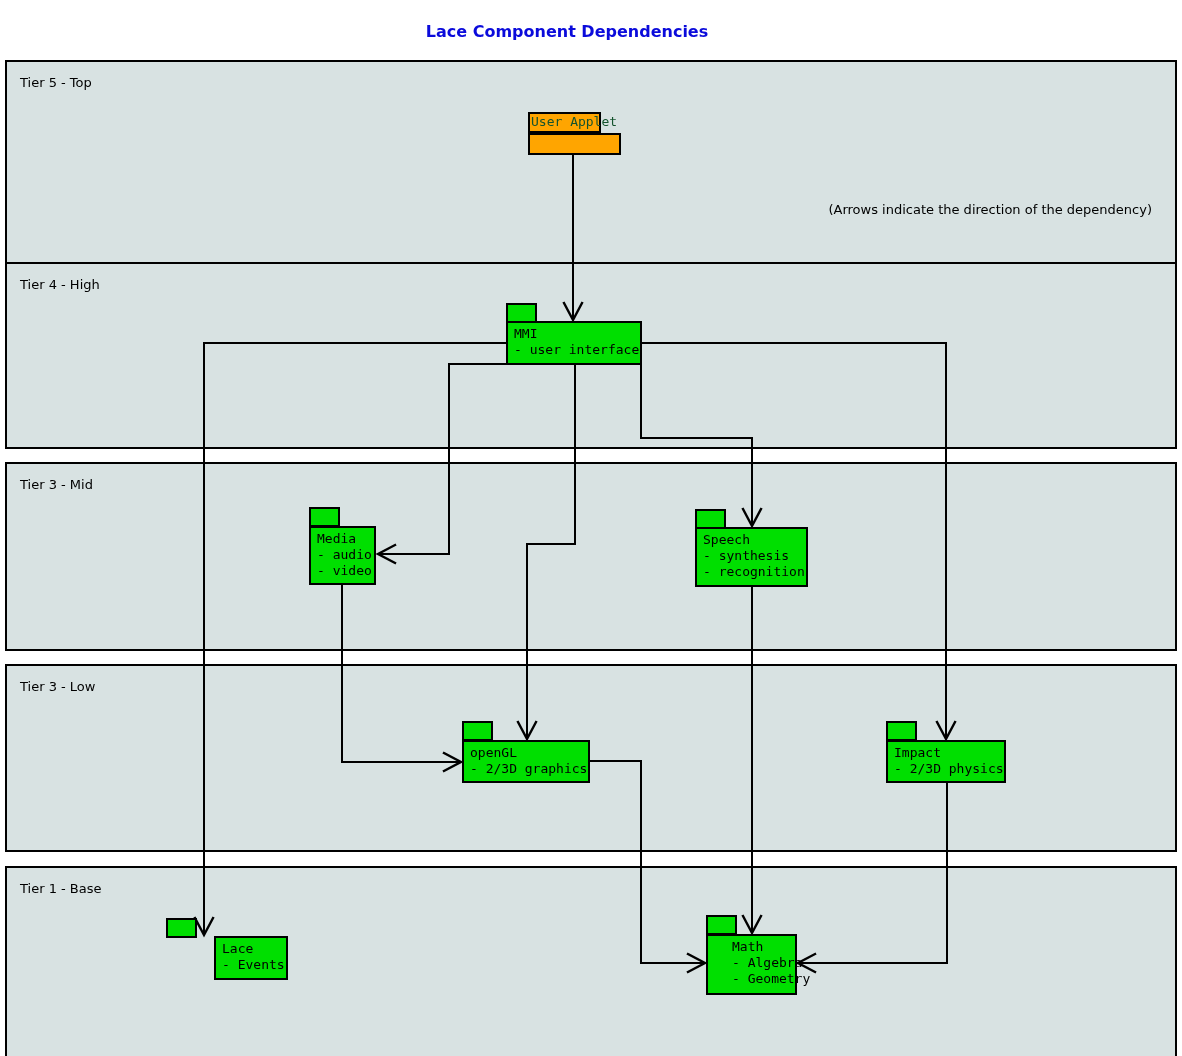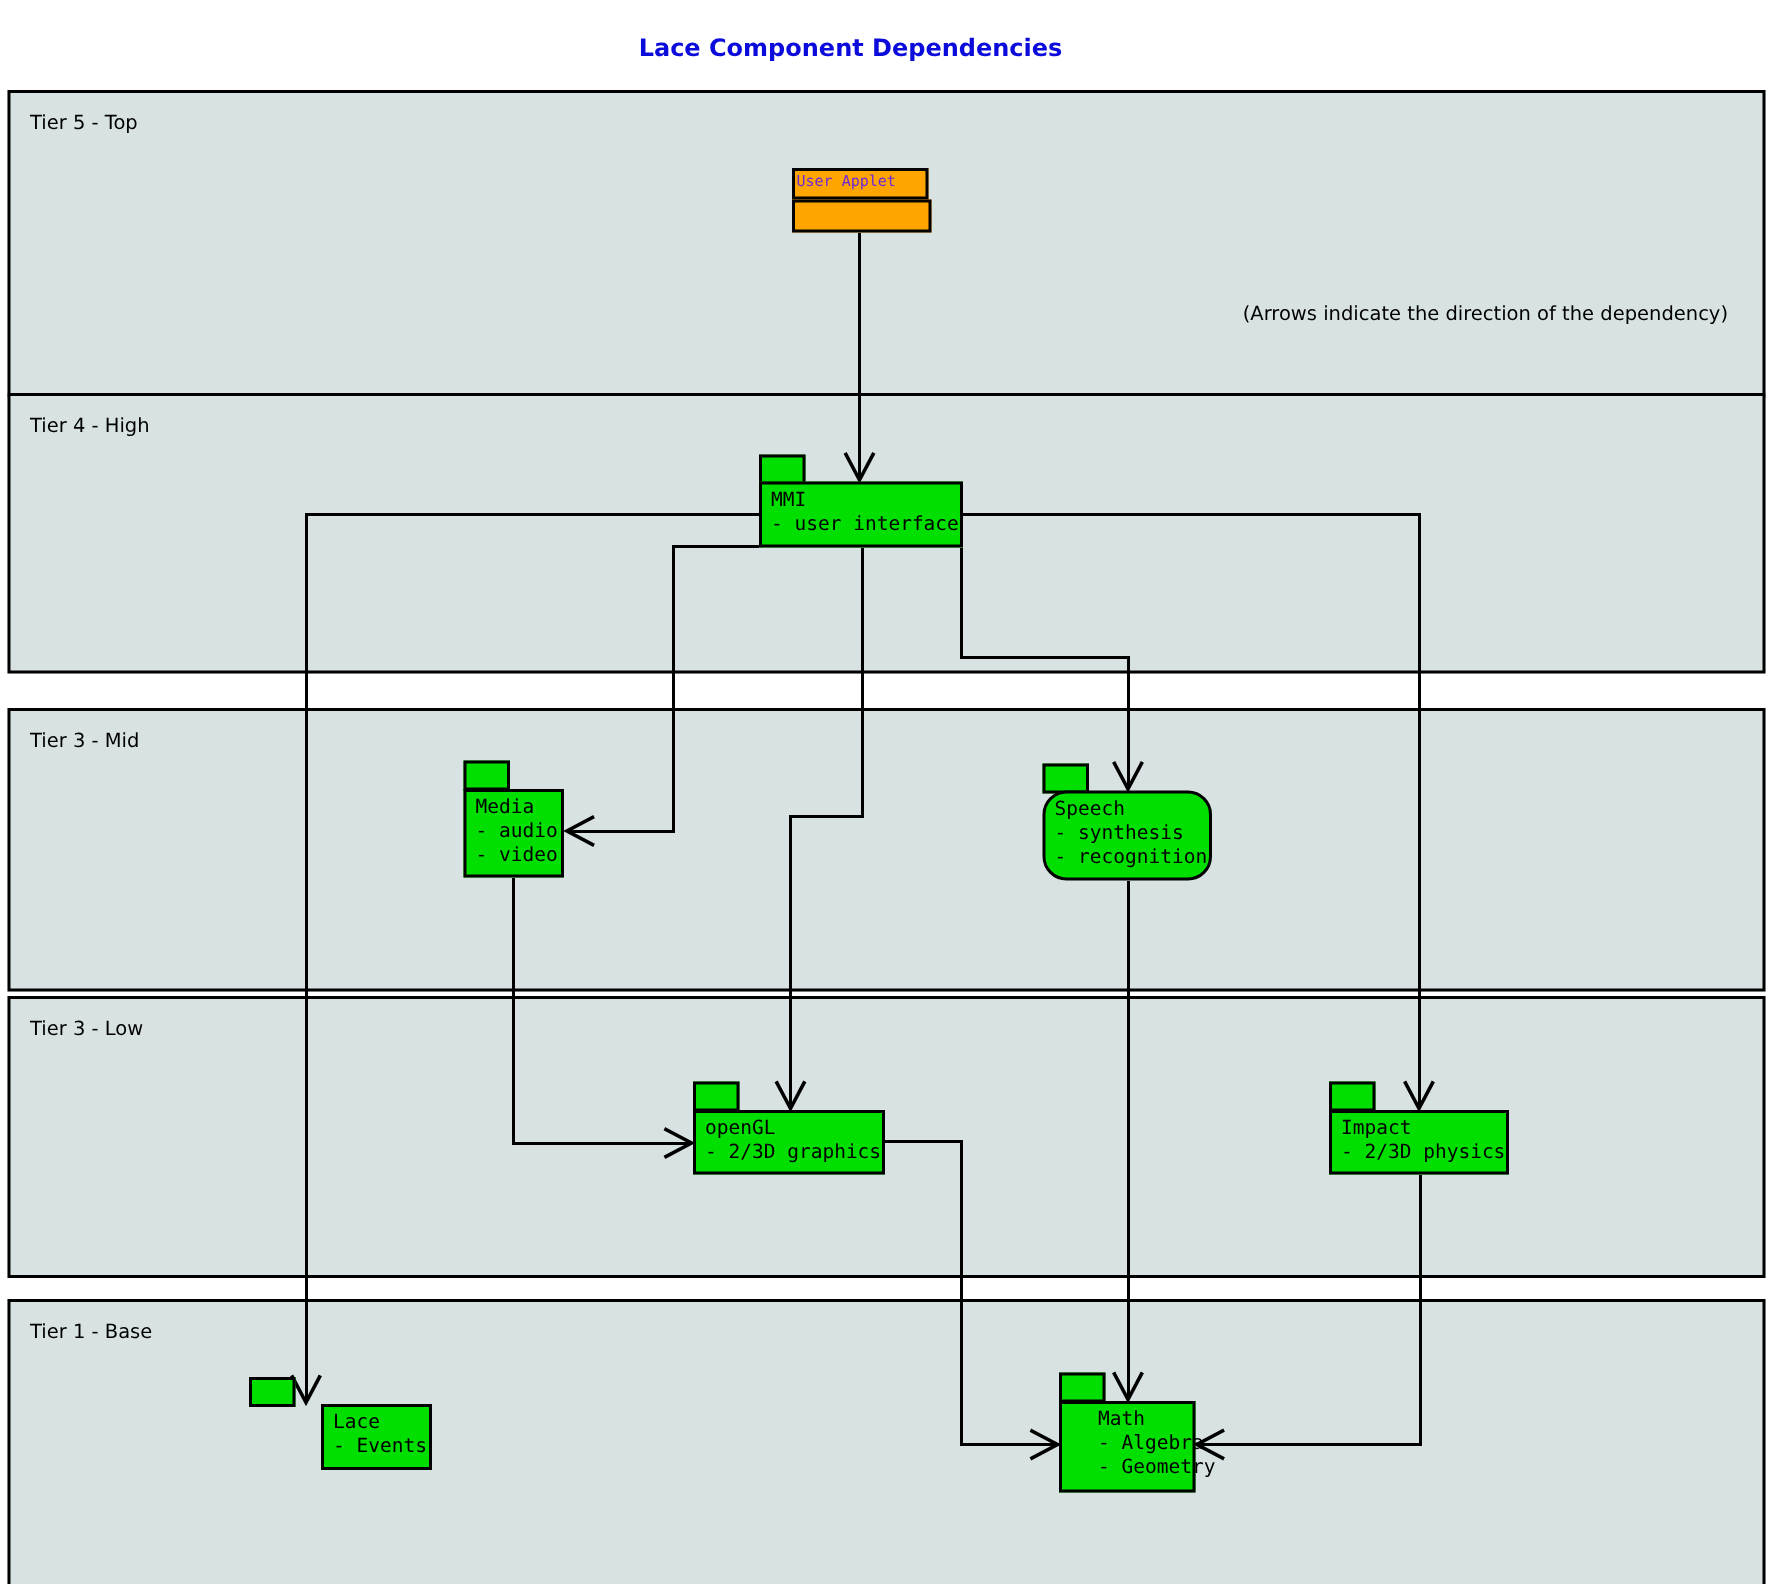--- a/index.html
+++ b/index.html
@@ -11,21 +11,21 @@
   .title{
     position:absolute;top:22px;left:567px;transform:translateX(-50%);
     font-size:16px;font-weight:bold;color:var(--title-blue,#0000e0);white-space:nowrap;
   }
   .tier{
     position:absolute;left:5px;width:1172px;
     background:var(--tier-fill,#d8e2e2);border:2px solid #000;
   }
   .tier-5{top:60px;height:205px;}
   .tier-4{top:262px;height:187px;}
-  .tier-3{top:462px;height:189px;margin-top:10px;}
+  .tier-3{top:462px;height:189px;}
   .tier-2{top:664px;height:188px;}
   .tier-1{top:866px;height:241px;}
   .tier-label{
     position:absolute;top:13px;left:13px;font-size:13px;color:#000;white-space:nowrap;
   }
   .annotation{
     position:absolute;top:202px;right:30px;font-size:13px;color:#000;white-space:nowrap;
   }
   .edges{position:absolute;top:0;left:0;z-index:2;}
   .node{position:absolute;z-index:3;font-family:"DejaVu Sans Mono","Liberation Mono",monospace;}
@@ -37,34 +37,34 @@
     position:absolute;background:var(--component-green,#00e000);
     border:2.5px solid #000;padding:3px 0 0 6px;
     font-size:13px;line-height:16px;white-space:nowrap;color:#000;
   }
   
   .n-mmi    .folder-tab{left:506px;top:303px;}
   .n-mmi    .folder-body{left:506px;top:321px;width:136px;height:44px;}
   .n-media  .folder-tab{left:309px;top:507px;}
   .n-media  .folder-body{left:309px;top:526px;width:67px;height:59px;}
   .n-speech .folder-tab{left:695px;top:509px;}
-  .n-speech .folder-body{left:695px;top:527px;width:113px;height:60px;border-radius:16px;}
+  .n-speech .folder-body{left:695px;top:527px;width:113px;height:60px;}
   .n-opengl .folder-tab{left:462px;top:721px;}
   .n-opengl .folder-body{left:462px;top:740px;width:128px;height:43px;}
   .n-impact .folder-tab{left:886px;top:721px;}
   .n-impact .folder-body{left:886px;top:740px;width:120px;height:43px;}
   .n-lace   .folder-tab{left:166px;top:918px;}
   .n-lace   .folder-body{left:166px;top:936px;width:74px;height:44px;margin-left:48px;}
   .n-math   .folder-tab{left:706px;top:915px;}
   .n-math   .folder-body{left:706px;top:934px;width:91px;height:61px;padding-left:24px;}
   
   .ua-top{
-    position:absolute;left:528px;top:112px;width:91px;height:21px;
+    position:absolute;left:528px;top:112px;width:73px;height:21px;
     background:var(--user-applet-orange,#ffa500);border:2.5px solid #000;
-    font-size:10px;line-height:16px;white-space:nowrap;padding:0 0 0 1px;color:#6d28d9;
+    font-size:13px;line-height:16px;white-space:nowrap;padding:0 0 0 1px;color:#14532d;
   }
   .ua-bottom{
     position:absolute;left:528px;top:133px;width:93px;height:22px;
     background:var(--user-applet-orange,#ffa500);border:2.5px solid #000;
   }
 </style>
 </head>
 <body>
 
 <div class="canvas" id="cv" style="--component-green: #00df00; --user-applet-orange: #ffa500; --tier-fill: #d8e2e2; --title-blue: #0b0bdb;">

